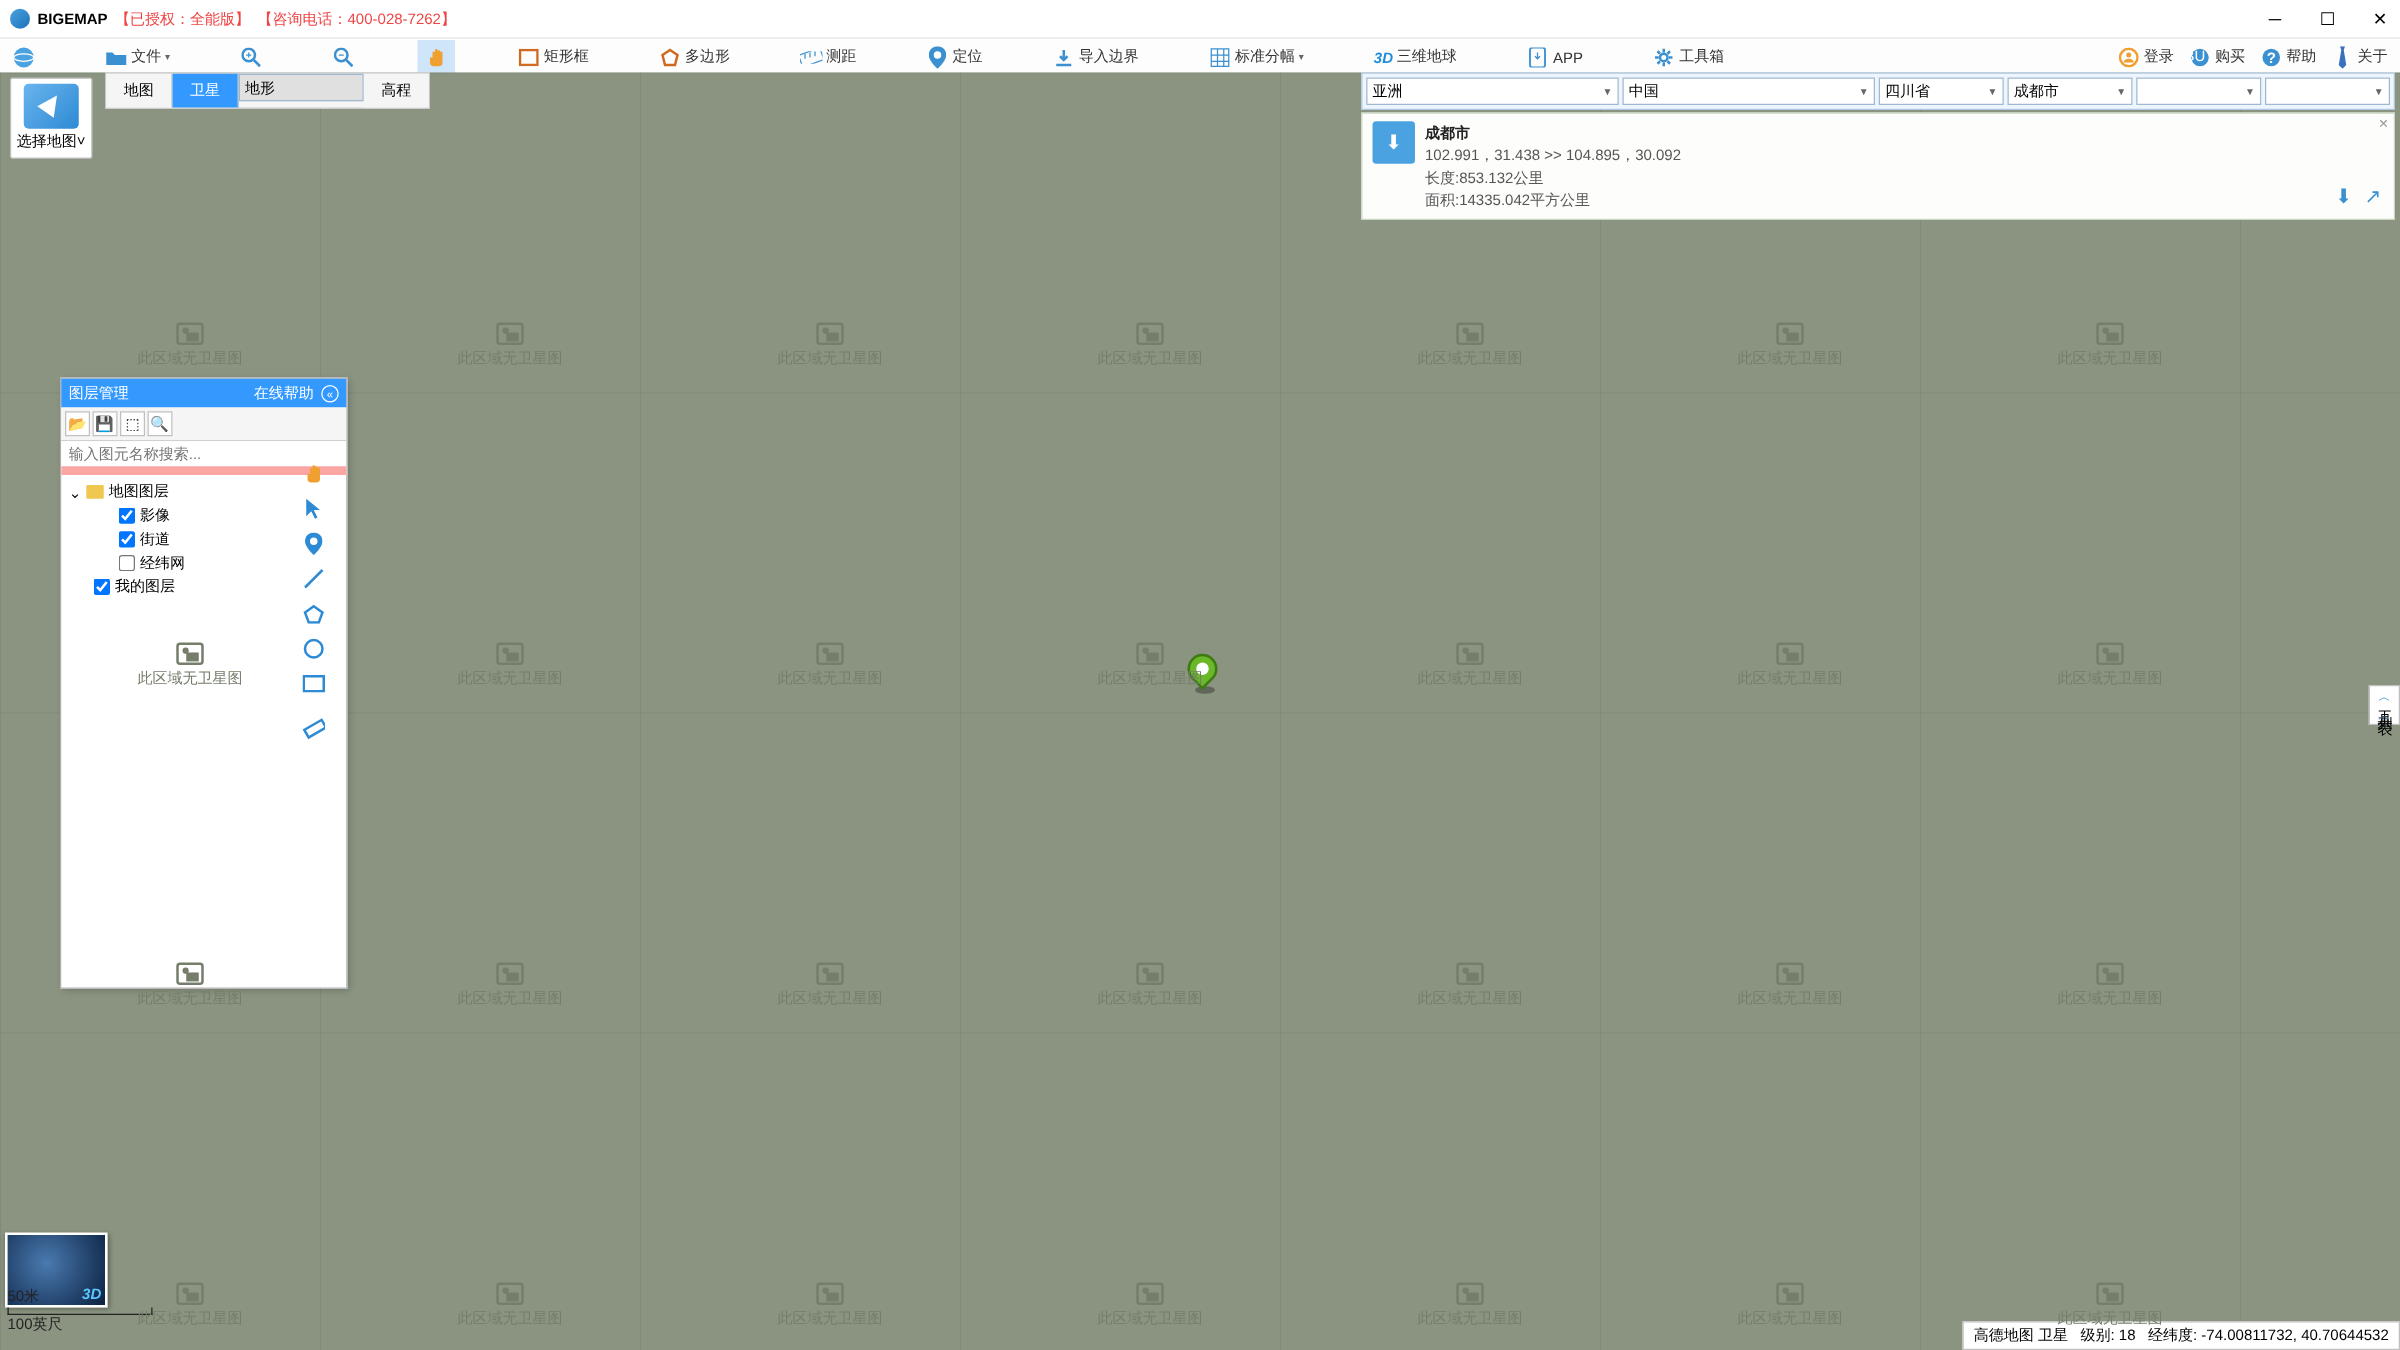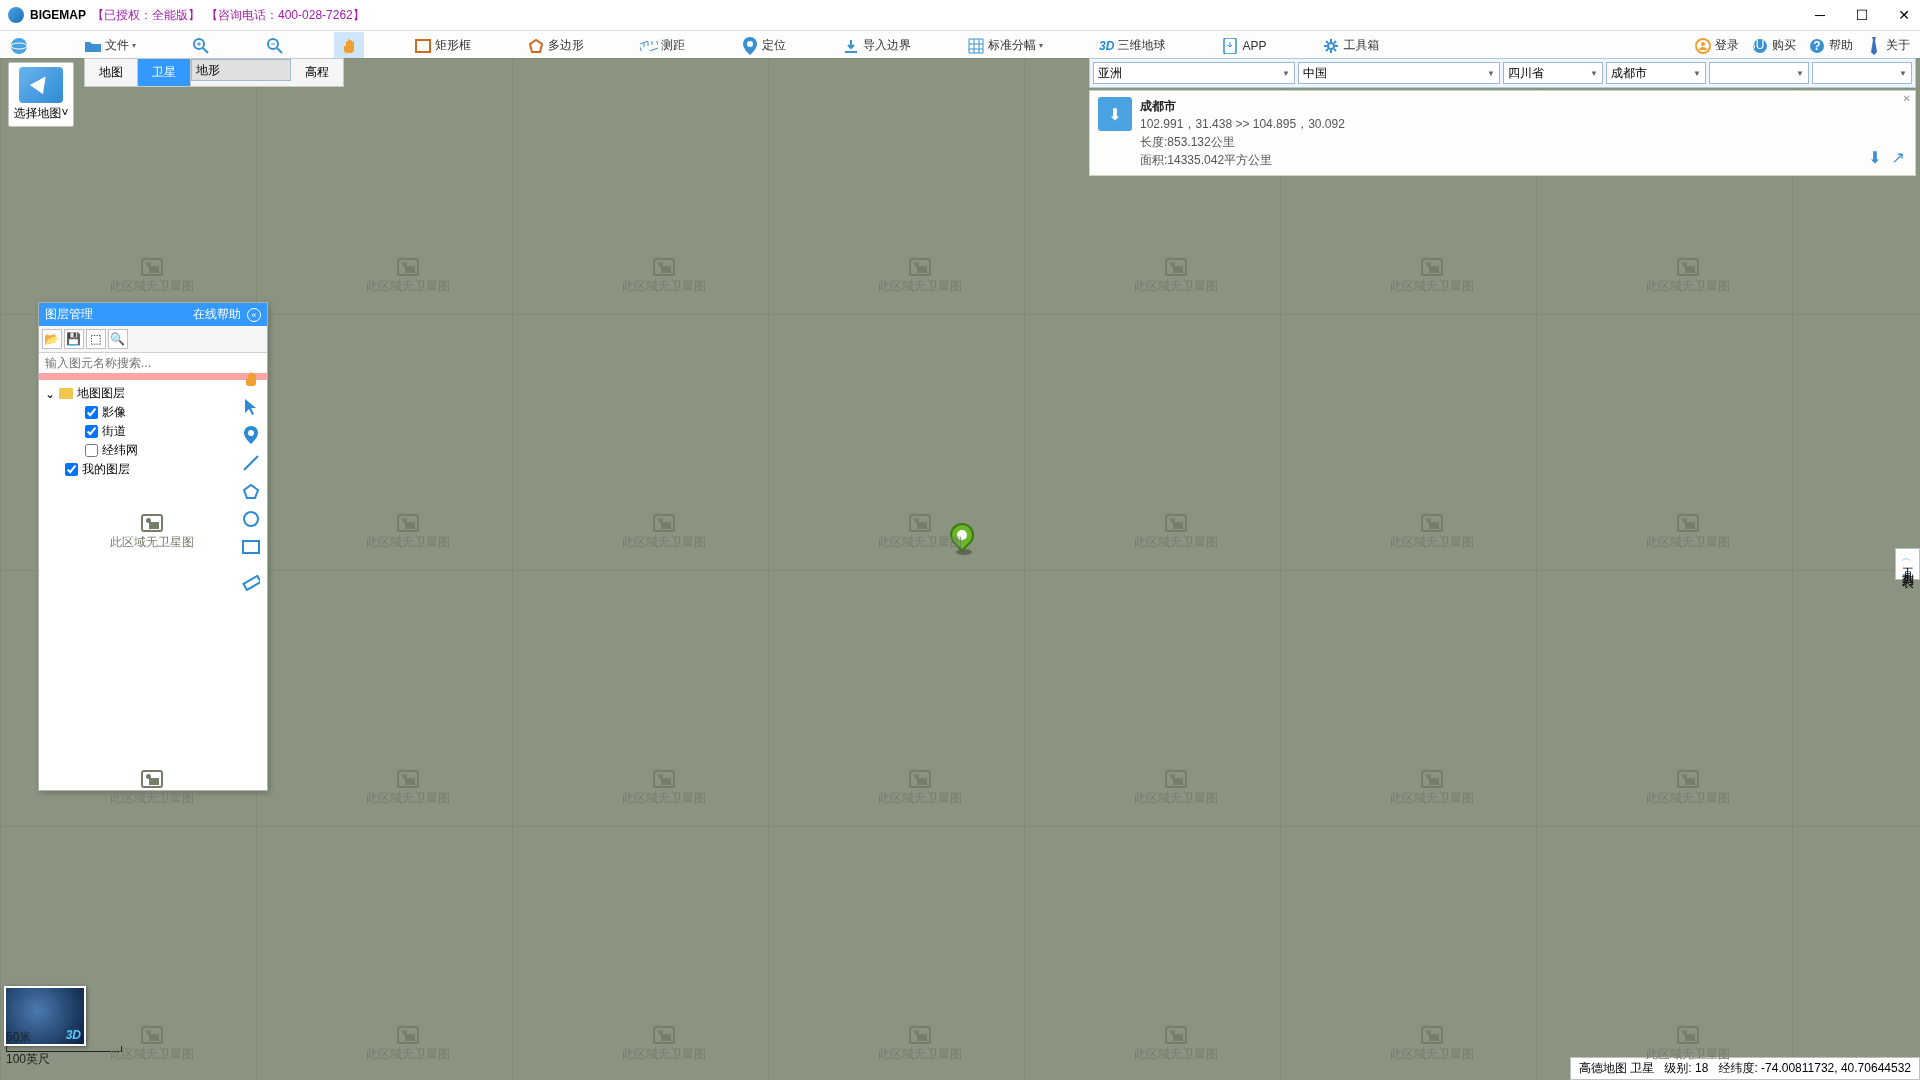--- a/index.html
+++ b/index.html
@@ -2,21 +2,21 @@
 <html><head>
 <meta charset="utf-8">
 <style>
 *{box-sizing:border-box;margin:0;padding:0;font-family:"Microsoft YaHei",Arial,sans-serif;font-size:12px;}
 body{width:1920px;height:1080px;overflow:hidden;background:#fff;position:relative;}
 
 
 .titlebar{height:31px;display:flex;align-items:center;padding:0 8px;background:#fff;border-bottom:1px solid #e0e0e0;}
 .titlebar .logo{width:16px;height:16px;border-radius:50%;background:linear-gradient(135deg,#4aa3e0,#1d71b8);margin-right:6px;}
 .titlebar .title{font-weight:bold;}
-.titlebar .auth,.titlebar .phone{margin-left:6px;color:#a21caf;}
+.titlebar .auth,.titlebar .phone{margin-left:6px;color:#ef4444;}
 .titlebar .winbtns{margin-left:auto;display:flex;gap:26px;}
 .titlebar .winbtn{width:16px;height:16px;display:flex;align-items:center;justify-content:center;cursor:pointer;font-size:14px;}
 
 
 .toolbar{height:30px;display:flex;align-items:center;background:#fdfdfd;border-bottom:1px solid #d0d0d0;padding:0 4px;gap:44px;}
 .tbtn{display:flex;align-items:center;gap:3px;padding:0 6px;height:28px;cursor:pointer;}
 .ticon{width:18px;height:18px;display:inline-flex;align-items:center;justify-content:center;}
 .tlbl{color:#333;}
 .toolbar .right{margin-left:auto;display:flex;}
 .d3{color:#1d8ddb;font-weight:bold;font-style:italic;}
@@ -54,21 +54,21 @@
 .sel .arrow{font-size:8px;color:#666;}
 .resultcard{background:#fdfefc;border:1px solid #c8d8c0;padding:6px 8px;display:flex;gap:8px;position:relative;margin-top:2px;}
 .resultcard .ricon{width:34px;height:34px;background:#4aa3e0;border-radius:3px;display:flex;align-items:center;justify-content:center;color:#fff;font-size:16px;}
 .resultcard .rtext{line-height:1.5;color:#555;}
 .resultcard .rtext .rt{color:#222;font-weight:bold;}
 .resultcard .ract{position:absolute;right:10px;bottom:8px;display:flex;gap:10px;}
 .resultcard .ract span{color:#3a90d0;cursor:pointer;font-size:16px;}
 .resultcard .close{position:absolute;top:2px;right:4px;font-size:10px;color:#999;cursor:pointer;}
 
 
-.layerpanel{position:absolute;top:244px;left:38px;width:230px;background:#fff;border:1px solid #b0b0b0;box-shadow:2px 2px 6px rgba(0,0,0,.2);}
+.layerpanel{position:absolute;top:244px;left:48px;width:230px;background:#fff;border:1px solid #b0b0b0;box-shadow:2px 2px 6px rgba(0,0,0,.2);}
 .lphead{background:#3399ff;color:#fff;display:flex;align-items:center;padding:3px 6px;}
 .lphead .r{margin-left:auto;display:flex;align-items:center;gap:6px;}
 .lptb{display:flex;gap:2px;padding:3px;background:#f5f5f5;border-bottom:1px solid #d0d0d0;}
 .lptb .ib{width:20px;height:20px;border:1px solid #c0c0c0;background:#fff;display:flex;align-items:center;justify-content:center;cursor:pointer;}
 .lpsearch{width:100%;border:none;border-bottom:7px solid #fca5a5;padding:3px 6px;color:#999;outline:none;}
 .tree{padding:4px 6px;min-height:410px;}
 .tn{display:flex;align-items:center;gap:4px;padding:1px 0;}
 .tn .tog{width:10px;text-align:center;cursor:pointer;}
 .tn input{cursor:pointer;}
 .tn .lbl{cursor:pointer;}

